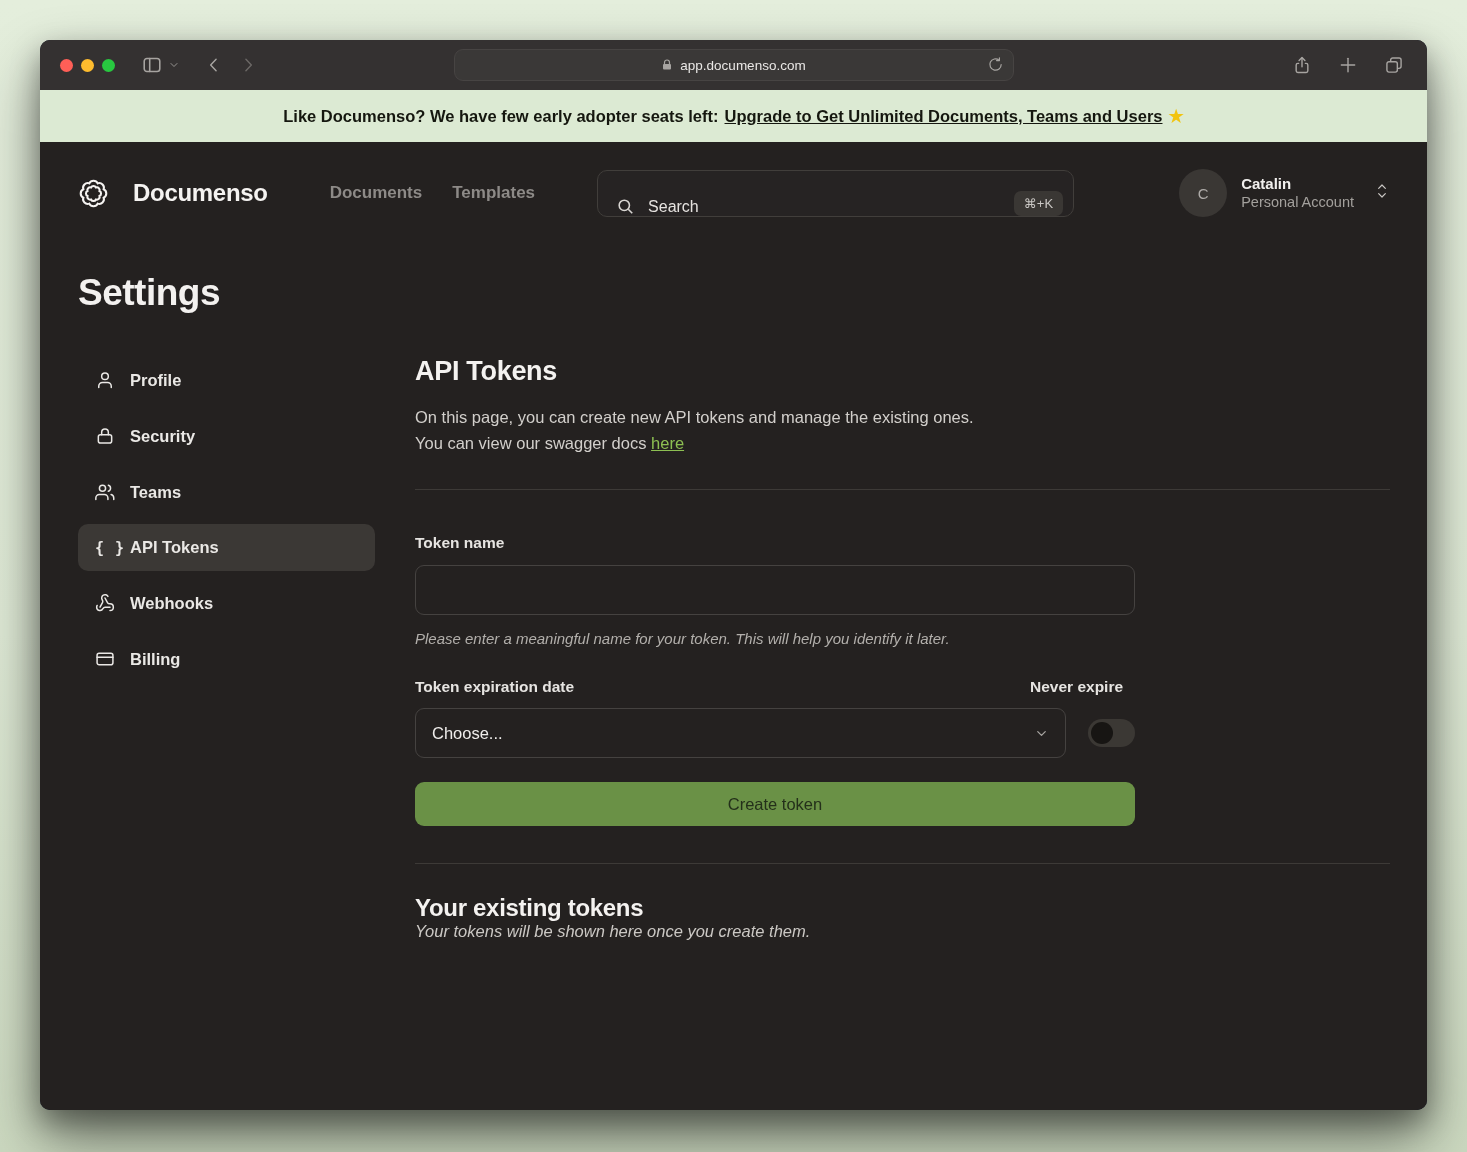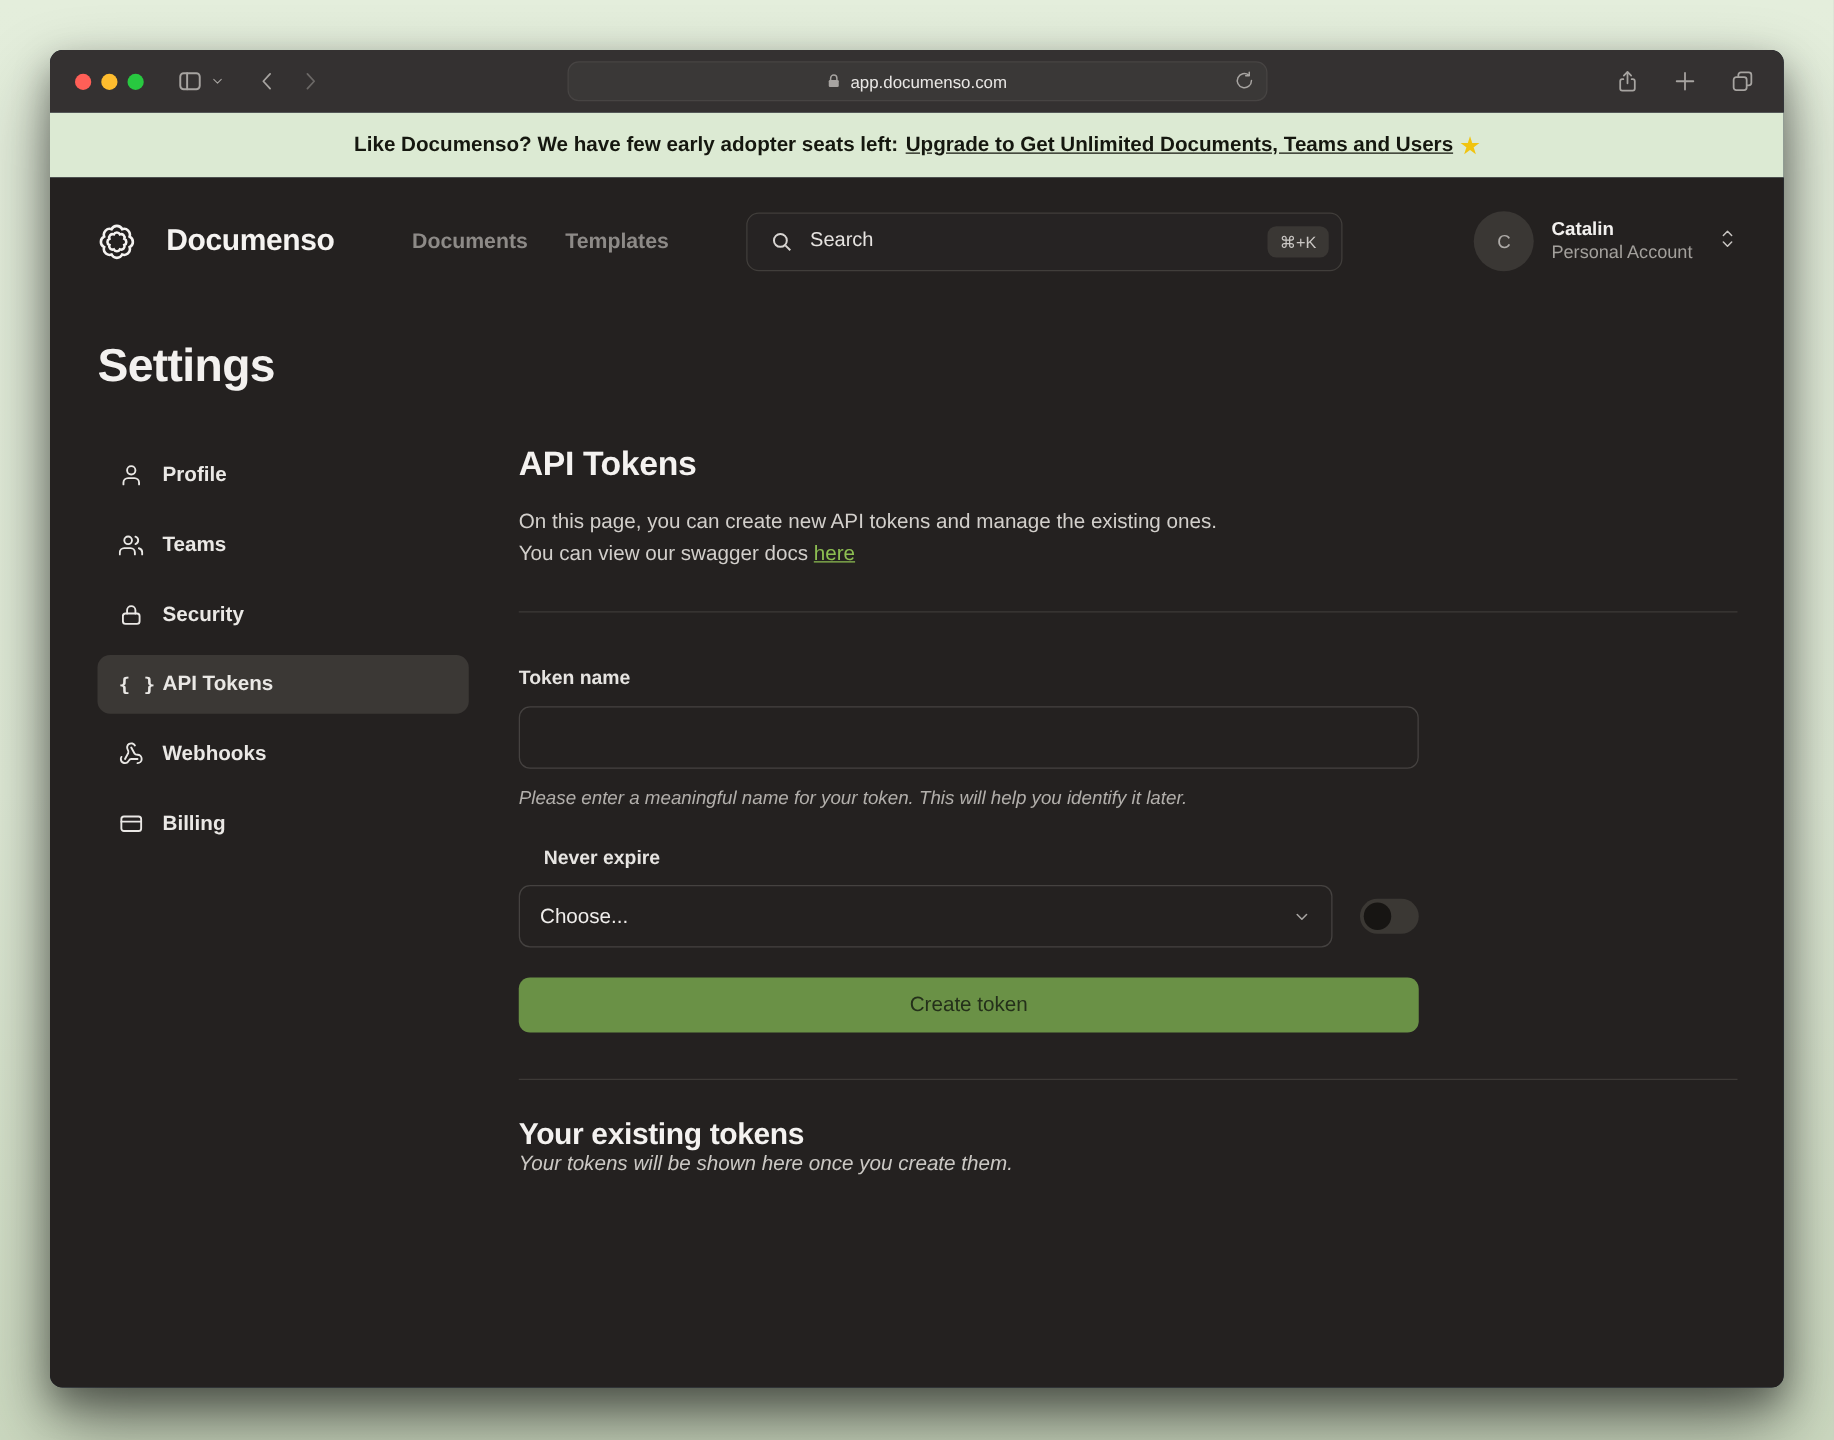--- a/index.html
+++ b/index.html
@@ -46,21 +46,21 @@
   
   .app{ flex:1; background:#242120; color:#f1efed; overflow:hidden; padding:26px 37px 0 38px; }
   .app-header{ display:flex; align-items:center; height:50px; }
   .brand{ display:flex; align-items:center; gap:24px; }
   .brand svg{ stroke:#f5f3f1; fill:none; stroke-width:1.6; }
   .brand-name{ font-size:24px; font-weight:800; letter-spacing:-.3px; color:#f5f3f1; }
   .nav{ display:flex; gap:30px; margin-left:62px; }
   .nav-link{ font-size:17px; font-weight:600; color:#8d8a87; cursor:pointer; }
   .search{
     margin-left:62px; width:477px; height:47px; border:1px solid #413e3b; border-radius:10px;
-    display:flex; align-items:center; padding:0 10px 0 18px; gap:13px; background:#262323; cursor:text;
+    display:flex; align-items:flex-end; padding:0 10px 0 18px; gap:13px; background:#262323; cursor:text;
   }
   .search svg{ stroke:#d8d5d2; fill:none; stroke-width:2; }
   .search-text{ font-size:16px; color:#e6e3e0; font-weight:500; flex:1; }
   .kbd{
     background:#3a3734; border-radius:7px; padding:5px 10px; font-size:13px; color:#cbc8c5;
   }
   .account{ margin-left:auto; display:flex; align-items:center; gap:14px; cursor:pointer; }
   .avatar{
     width:48px; height:48px; border-radius:50%; background:#3a3734;
     display:flex; align-items:center; justify-content:center;
@@ -241,33 +241,33 @@
       <nav class="sidebar">
         <div class="side-item">
           <svg width="20" height="20" viewBox="0 0 24 24">
               <circle cx="12" cy="7.5" r="4"></circle>
               <path d="M19.5 21v-1.5a4.5 4.5 0 0 0-4.5-4.5H9a4.5 4.5 0 0 0-4.5 4.5V21"></path>
             </svg>
           <span>Profile</span>
         </div>
         <div class="side-item">
           <svg width="20" height="20" viewBox="0 0 24 24">
+              <rect x="4" y="10.5" width="16" height="10" rx="2.5"></rect>
+              <path d="M8 10.5V7.5a4 4 0 0 1 8 0v3"></path>
+            </svg>
+          <span>Security</span>
+        </div>
+        <div class="side-item">
+          <svg width="20" height="20" viewBox="0 0 24 24">
               <circle cx="9" cy="7.5" r="3.7"></circle>
               <path d="M15.5 21v-1.8a4.2 4.2 0 0 0-4.2-4.2H5.2A4.2 4.2 0 0 0 1 19.2V21"></path>
               <path d="M16 4a3.7 3.7 0 0 1 0 7.1"></path>
               <path d="M22.5 21v-1.8a4.2 4.2 0 0 0-3.2-4.1"></path>
             </svg>
           <span>Teams</span>
-        </div>
-        <div class="side-item">
-          <svg width="20" height="20" viewBox="0 0 24 24">
-              <rect x="4" y="10.5" width="16" height="10" rx="2.5"></rect>
-              <path d="M8 10.5V7.5a4 4 0 0 1 8 0v3"></path>
-            </svg>
-          <span>Security</span>
         </div>
         <div class="side-item active">
           <span class="braces">{ }</span>
           <span>API Tokens</span>
         </div>
         <div class="side-item">
           <svg width="20" height="20" viewBox="0 0 24 24">
               <path d="M18 16.98h-5.99c-1.1 0-1.95.94-2.48 1.9A4 4 0 0 1 2 17c.01-.7.2-1.4.57-2"></path>
               <path d="m6 17 3.13-5.78c.53-.97.1-2.18-.5-3.1a4 4 0 1 1 6.89-4.06"></path>
               <path d="m12 6 3.13 5.73C15.66 12.7 16.9 13 18 13a4 4 0 0 1 0 8"></path>
@@ -292,20 +292,21 @@
         </p>
 
         <hr class="divider">
 
         <div class="form">
           <label class="field-label lbl-row1">Token name</label>
           <input class="text-input" type="text" value="" style="">
           <p class="hint">Please enter a meaningful name for your token. This will help you identify it later.</p>
 
           <div class="row-labels">
+            <span class="field-label left">Token expiration date</span>
             <span class="field-label right">Never expire</span>
           </div>
           <div class="row-controls">
             <div class="select">
               <span class="select-value">Choose...</span>
               <svg width="15" height="15" viewBox="0 0 24 24">
                   <polyline points="6 9 12 15 18 9"></polyline>
                 </svg>
             </div>
             <div class="toggle">

